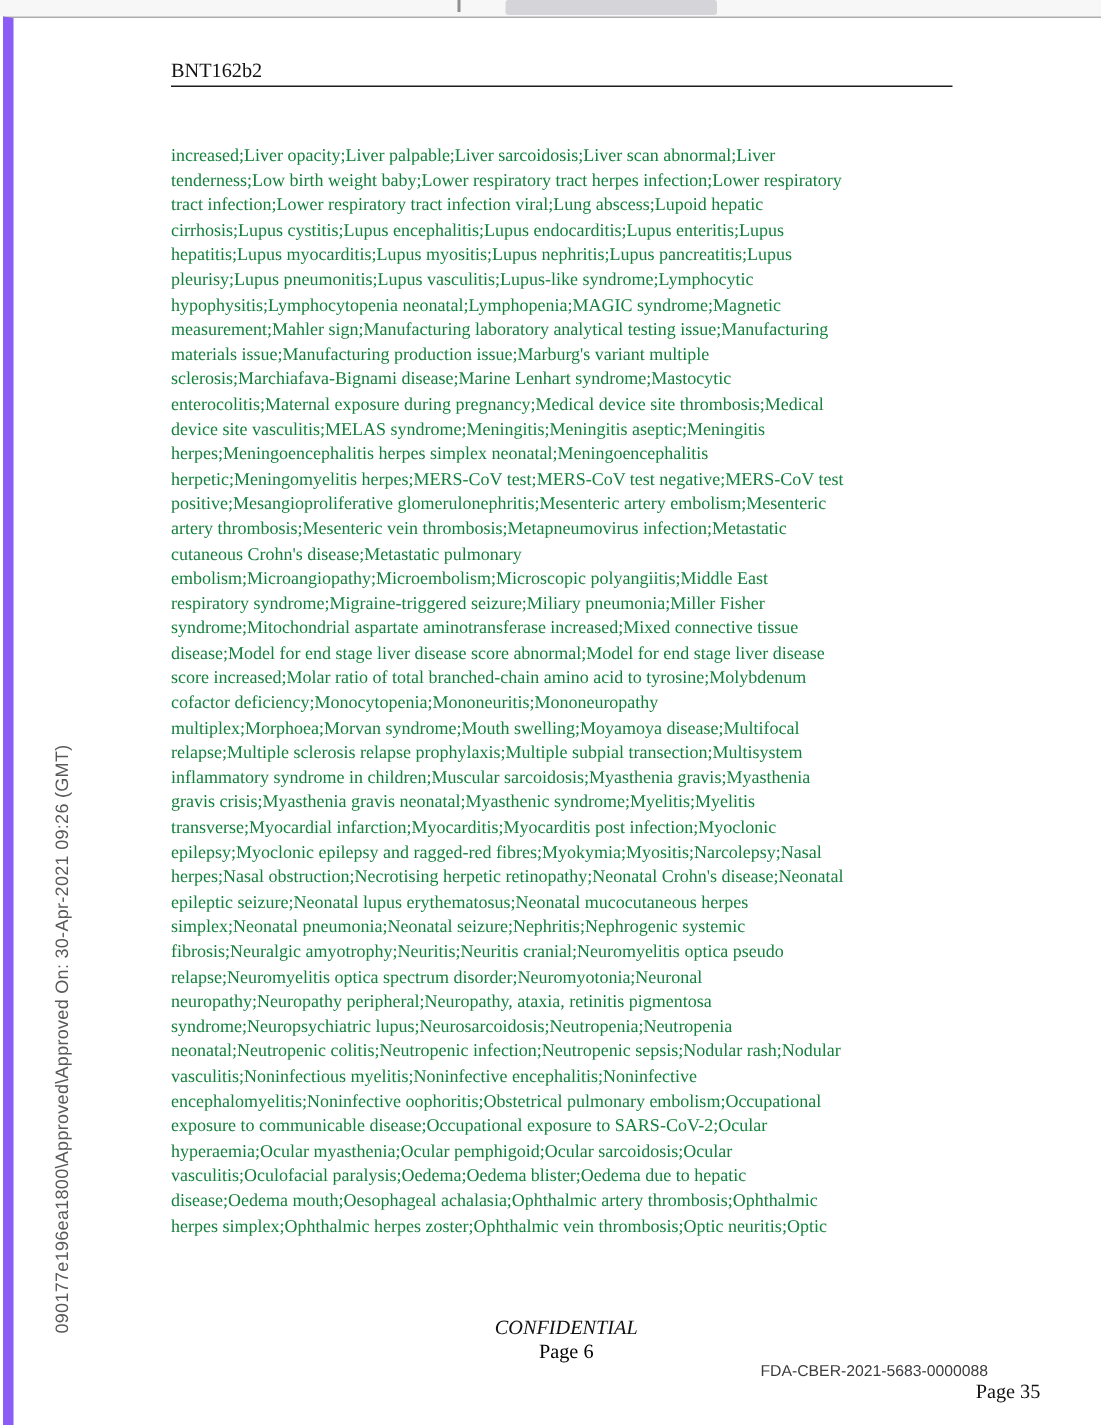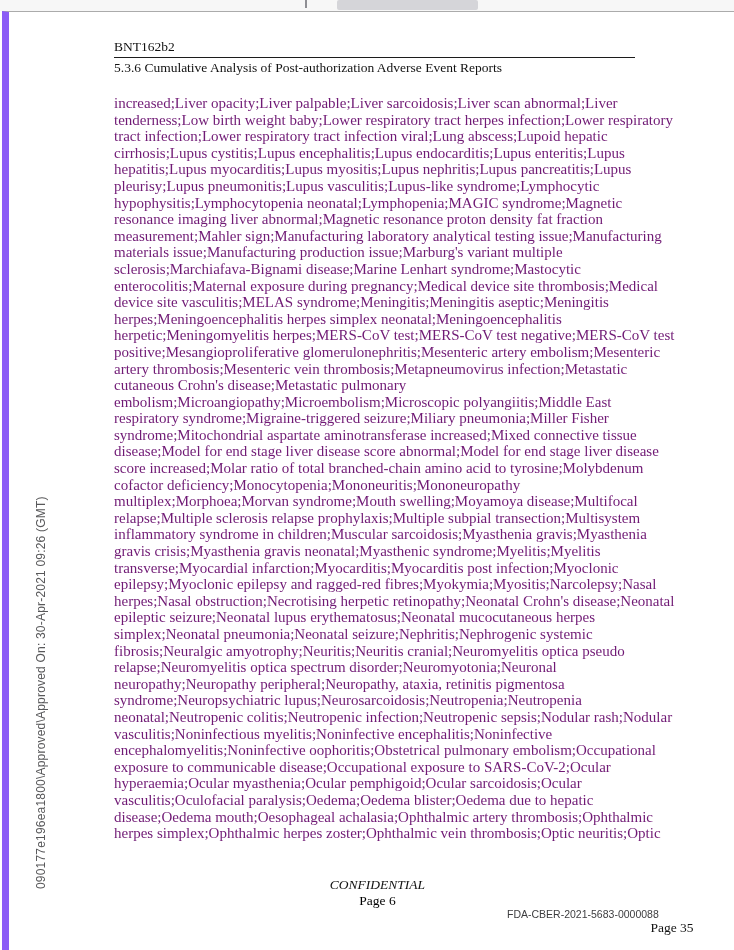--- a/index.html
+++ b/index.html
@@ -44,22 +44,22 @@
     border-top: 1.2px solid #1c1c1c;
   }
   .section-title {
     position: absolute; left: 105px; top: 48px;
     font-size: 13.5px; color: #121212;
     white-space: nowrap;
   }
   .body-text {
     position: absolute; left: 105px; top: 83px;
     width: 540px;
-    font-size: 15px; line-height: 16.6px;
-    color: #701a75;
+    font-size: 12px; line-height: 16.6px;
+    color: #15803d;
   }
   .body-text div { white-space: nowrap; }
   .footer-confidential {
     position: absolute; left: 105px; top: 865px;
     width: 527px; text-align: center;
     font-size: 13.5px; color: #121212; font-style: italic;
   }
   .footer-page {
     position: absolute; left: 105px; top: 881px;
     width: 527px; text-align: center;
@@ -90,31 +90,29 @@
 <body>
 
 <div class="viewer-strip">
   <div class="cursor-mark"></div>
   <div class="scroll-thumb"></div>
 </div>
 
 <div class="page">
   <div class="doc-id">BNT162b2</div>
   <div class="header-rule"></div>
-  <div class="section-title">5.3.6 Cumulative Analysis of Post-authorization Adverse Event Reports</div>
 
   <div class="body-text">
       <div>increased;Liver opacity;Liver palpable;Liver sarcoidosis;Liver scan abnormal;Liver</div>
       <div>tenderness;Low birth weight baby;Lower respiratory tract herpes infection;Lower respiratory</div>
       <div>tract infection;Lower respiratory tract infection viral;Lung abscess;Lupoid hepatic</div>
       <div>cirrhosis;Lupus cystitis;Lupus encephalitis;Lupus endocarditis;Lupus enteritis;Lupus</div>
       <div>hepatitis;Lupus myocarditis;Lupus myositis;Lupus nephritis;Lupus pancreatitis;Lupus</div>
       <div>pleurisy;Lupus pneumonitis;Lupus vasculitis;Lupus-like syndrome;Lymphocytic</div>
       <div>hypophysitis;Lymphocytopenia neonatal;Lymphopenia;MAGIC syndrome;Magnetic</div>
-      <div>resonance imaging liver abnormal;Magnetic resonance proton density fat fraction</div>
       <div>measurement;Mahler sign;Manufacturing laboratory analytical testing issue;Manufacturing</div>
       <div>materials issue;Manufacturing production issue;Marburg's variant multiple</div>
       <div>sclerosis;Marchiafava-Bignami disease;Marine Lenhart syndrome;Mastocytic</div>
       <div>enterocolitis;Maternal exposure during pregnancy;Medical device site thrombosis;Medical</div>
       <div>device site vasculitis;MELAS syndrome;Meningitis;Meningitis aseptic;Meningitis</div>
       <div>herpes;Meningoencephalitis herpes simplex neonatal;Meningoencephalitis</div>
       <div>herpetic;Meningomyelitis herpes;MERS-CoV test;MERS-CoV test negative;MERS-CoV test</div>
       <div>positive;Mesangioproliferative glomerulonephritis;Mesenteric artery embolism;Mesenteric</div>
       <div>artery thrombosis;Mesenteric vein thrombosis;Metapneumovirus infection;Metastatic</div>
       <div>cutaneous Crohn's disease;Metastatic pulmonary</div>

